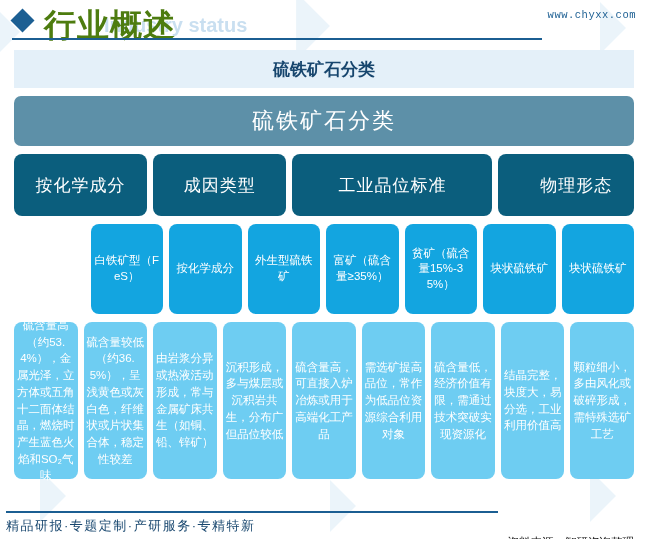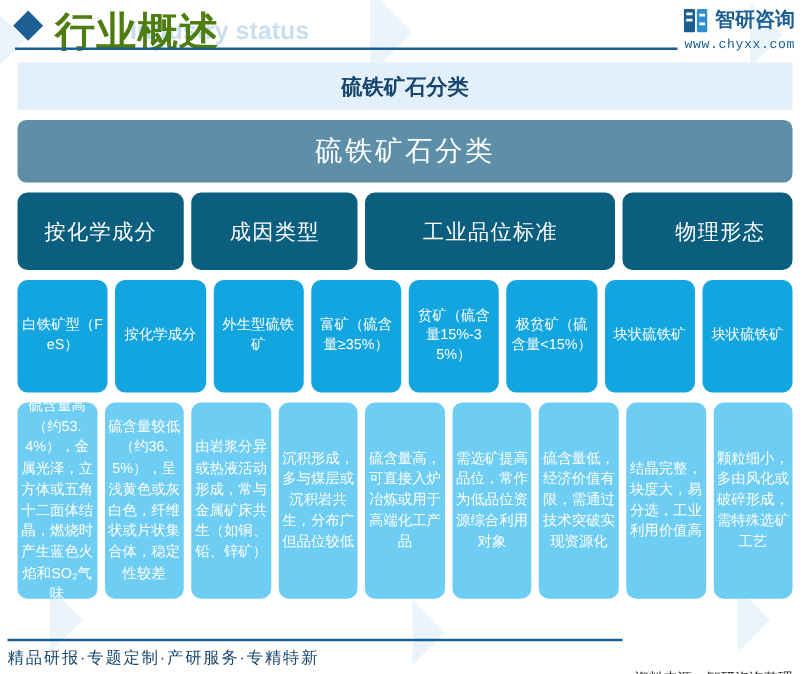--- a/index.html
+++ b/index.html
@@ -57,21 +57,21 @@
     font-family: "Liberation Serif", serif;
   }
 
   .root-box {
     margin-top: 8px; height: 50px; width: 620px;
     background: #5d90a8; border-radius: 7px;
     display:flex; align-items:center; justify-content:center;
     color:#fff; font-size: 22px; letter-spacing: 2px;
   }
 
-  .row { display: flex; gap: 6px; margin-top: 8px; }
+  .row { display: flex; gap: 6px; margin-top: 8px; justify-content: flex-end; }
 
   .cat-box {
     background: #0b5e7d; border-radius: 8px; height: 62px;
     display:flex; align-items:center; justify-content:center;
     color: #fff; font-size: 17px; letter-spacing: 1px; text-align:center;
   }
 
   .sub-box {
     background: #13a5e0; border-radius: 8px; height: 90px;
     display:flex; align-items:center; justify-content:center;
@@ -120,33 +120,20 @@
   <div class="wm-chev" style="left:330px; top:480px;"></div>
   <div class="wm-chev" style="left:590px; top:470px;"></div>
 
   <div class="header">
     <div class="hdr-diamond"></div>
     <div class="hdr-sub">Industry status</div>
     <div class="hdr-title">行业概述</div>
     <div class="hdr-rule"></div>
 
     <div class="logo-wrap">
-      <div class="logo-row">
-        <span class="logo-mark">
-          <svg width="19" height="19" viewBox="0 0 19 19">
-            <rect x="0" y="0" width="9" height="19" rx="1.5" fill="#1b5e92"></rect>
-            <rect x="2" y="3" width="5" height="2.2" fill="#ffffff"></rect>
-            <rect x="2" y="8" width="5" height="2.2" fill="#ffffff"></rect>
-            <rect x="10.5" y="0" width="8.5" height="19" rx="1.5" fill="#2f8fd0"></rect>
-            <rect x="12.5" y="4" width="4.5" height="2.2" fill="#ffffff"></rect>
-            <rect x="12.5" y="11" width="4.5" height="2.2" fill="#ffffff"></rect>
-          </svg>
-        </span>
-        <span class="logo-text">智研咨询</span>
-      </div>
       <div class="logo-url">www.chyxx.com</div>
     </div>
   </div>
 
   <div class="chart">
 
     <div class="band-title">硫铁矿石分类</div>
 
     <div class="root-box">硫铁矿石分类</div>
 
@@ -156,21 +143,20 @@
       <div class="cat-box w3">工业品位标准</div>
       <div class="cat-box w4">物理形态</div>
     </div>
 
     <div class="row">
       <div class="sub-box col">白铁矿型（FeS）</div>
       <div class="sub-box col">按化学成分</div>
       <div class="sub-box col">外生型硫铁矿</div>
       <div class="sub-box col">富矿（硫含量≥35%）</div>
       <div class="sub-box col">贫矿（硫含量15%-35%）</div>
-      <div class="sub-box col">极贫矿（硫含量&lt;15%）</div>
       <div class="sub-box col">块状硫铁矿</div>
       <div class="sub-box col">块状硫铁矿</div>
     </div>
 
     <div class="row">
       <div class="desc-box col">硫含量高（约53.4%），金属光泽，立方体或五角十二面体结晶，燃烧时产生蓝色火焰和SO₂气味</div>
       <div class="desc-box col">硫含量较低（约36.5%），呈浅黄色或灰白色，纤维状或片状集合体，稳定性较差</div>
       <div class="desc-box col">由岩浆分异或热液活动形成，常与金属矿床共生（如铜、铅、锌矿）</div>
       <div class="desc-box col">沉积形成，多与煤层或沉积岩共生，分布广但品位较低</div>
       <div class="desc-box col">硫含量高，可直接入炉冶炼或用于高端化工产品</div>

